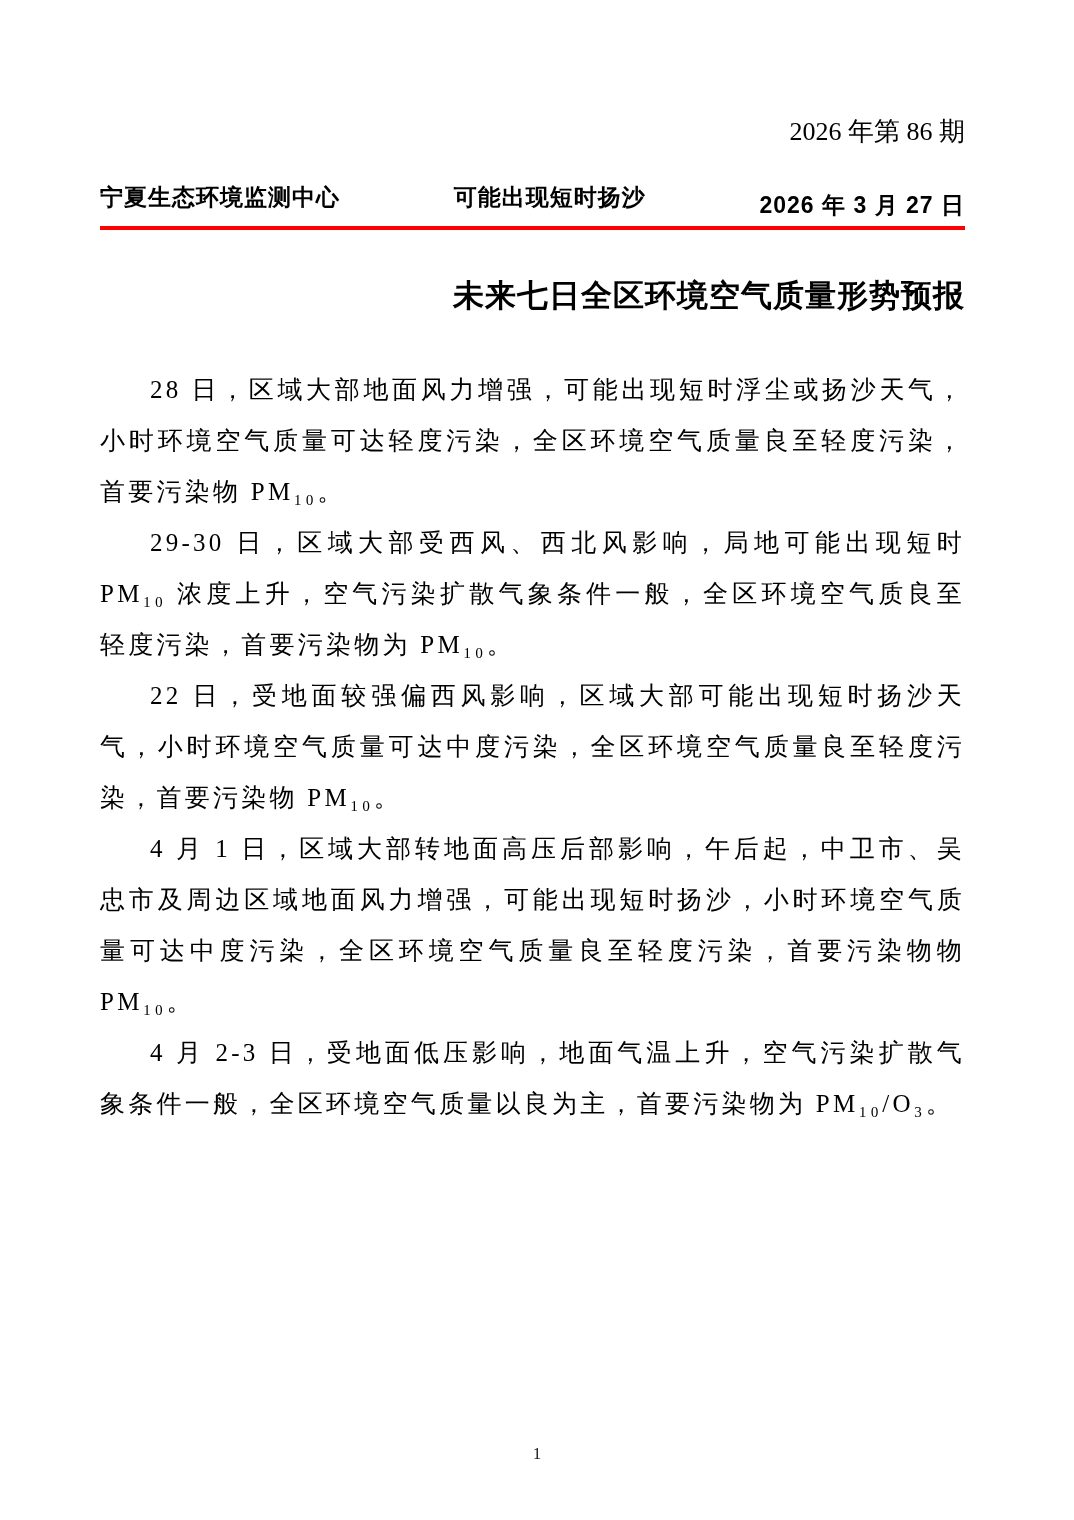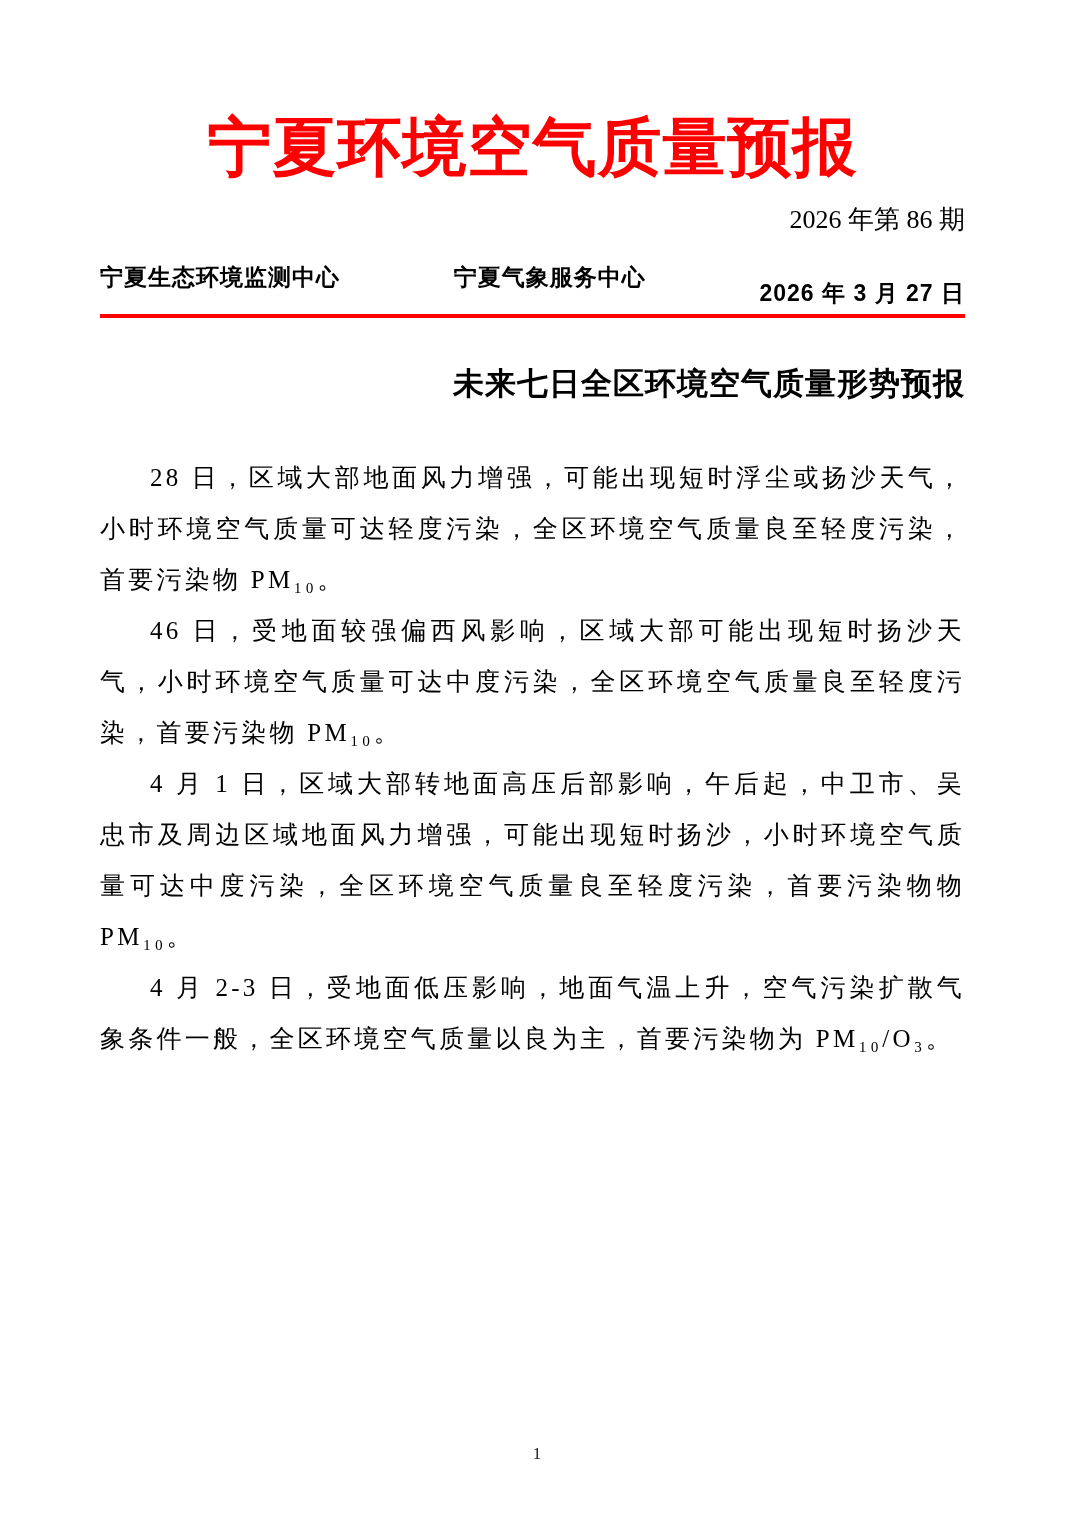--- a/index.html
+++ b/index.html
@@ -34,21 +34,21 @@
     margin-top: 16px;
     text-align: right;
     font-size: 26px;
     line-height: 1.2;
     font-family: "Liberation Serif", "DejaVu Serif", serif;
   }
   .org-row {
     margin-top: 28px;
     display: flex;
     justify-content: space-between;
-    align-items: flex-start;
+    align-items: center;
     font-weight: bold;
     font-size: 23px;
     line-height: 1.3;
   }
   .org-row .org {
     font-family: "Liberation Sans", "DejaVu Sans", sans-serif;
     letter-spacing: 1px;
   }
   .org-row .date {
     font-family: Liberation Sans, sans-serif;
@@ -92,36 +92,36 @@
     font-size: 17px;
     font-family: "Liberation Serif", "DejaVu Serif", serif;
     color: #1a1a1a;
   }
 </style>
 </head>
 <body>
 
 <div class="page">
 
-  <h1 class="doc-title">宁夏环境空气质量预报</h1>
 
   <div class="issue-line">2026 年第 86 期</div>
 
   <div class="org-row">
     <span class="org">宁夏生态环境监测中心</span>
-    <span class="org">宁夏气象服务中心</span>
+    <span class="org">可能出现短时扬沙</span>
     <span class="date">2026 年 3 月 27 日</span>
   </div>
 
   <div class="red-rule"></div>
 
   <h2 class="section-title">未来七日全区环境空气质量形势预报</h2>
 
   <div class="body-text">
     <p>28 日，区域大部地面风力增强，可能出现短时浮尘或扬沙天气，小时环境空气质量可达轻度污染，全区环境空气质量良至轻度污染，首要污染物 PM₁₀。</p>
-    <p>46 日，受地面较强偏西风影响，区域大部可能出现短时扬沙天气，小时环境空气质量可达中度污染，全区环境空气质量良至轻度污染，首要污染物 PM₁₀。</p>
+    <p>29-30 日，区域大部受西风、西北风影响，局地可能出现短时 PM₁₀ 浓度上升，空气污染扩散气象条件一般，全区环境空气质良至轻度污染，首要污染物为 PM₁₀。</p>
+    <p>22 日，受地面较强偏西风影响，区域大部可能出现短时扬沙天气，小时环境空气质量可达中度污染，全区环境空气质量良至轻度污染，首要污染物 PM₁₀。</p>
     <p>4 月 1 日，区域大部转地面高压后部影响，午后起，中卫市、吴忠市及周边区域地面风力增强，可能出现短时扬沙，小时环境空气质量可达中度污染，全区环境空气质量良至轻度污染，首要污染物物 PM₁₀。</p>
     <p>4 月 2-3 日，受地面低压影响，地面气温上升，空气污染扩散气象条件一般，全区环境空气质量以良为主，首要污染物为 PM₁₀/O₃。</p>
   </div>
 
   <div class="page-number">1</div>
 
 </div>
 
 </body></html>

